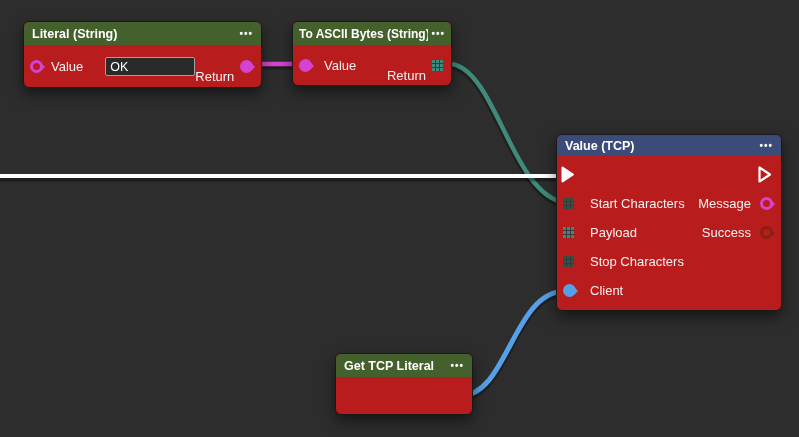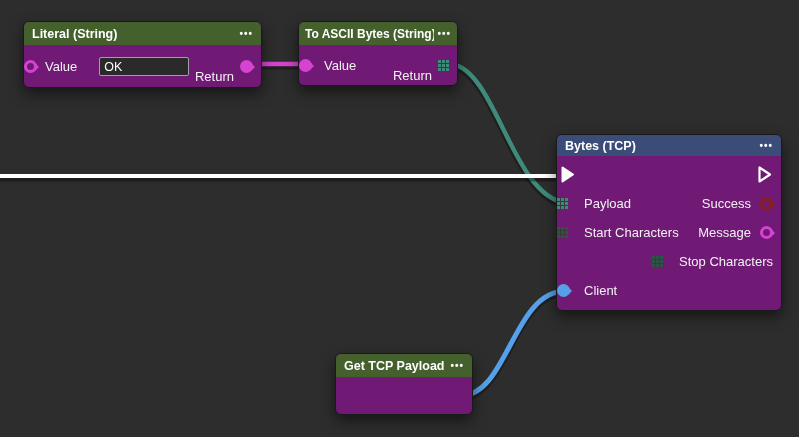--- a/index.html
+++ b/index.html
@@ -3,35 +3,35 @@
 <meta charset="utf-8">
 <style>
   html,body{margin:0;padding:0;}
   body{font-family:"Liberation Sans", sans-serif;}
   .canvas{
     position:relative;width:799px;height:437px;background:#2d2d2d;overflow:hidden;
   }
   .wires{position:absolute;left:0;top:0;z-index:1;}
   .node{
     position:absolute;z-index:2;box-sizing:border-box;
-    background:#701a75;border:1px solid #191919;border-radius:6px;
+    background:#b91c1c;border:1px solid #191919;border-radius:6px;
     box-shadow:0 6px 14px rgba(0,0,0,.5);
     color:#f2f2f2;font-size:13px;
   }
   .hdr{
     display:flex;align-items:center;box-sizing:border-box;
     height:23px;padding:0 8px;border-radius:5px 5px 0 0;
     font-weight:600;color:#ffffff;white-space:nowrap;
   }
   .hdr.green{background:#44602c;}
   .hdr.blue{background:#3b4c78;height:21px;}
   .hdr .title{font-size:12.5px;overflow:hidden;}
   .menu{margin-left:auto;font-size:10px;letter-spacing:1px;color:#fff;cursor:pointer;line-height:1;padding-left:6px;}
   .body{display:flex;flex-direction:column;}
-  .row{display:flex;align-items:center;padding:0 8px 0 0;box-sizing:border-box;}
+  .row{display:flex;align-items:center;padding:0 8px 0 6px;box-sizing:border-box;}
   .lbl{white-space:nowrap;}
   
   .port{position:relative;flex:0 0 auto;display:inline-block;}
   .dot{width:13px;height:13px;border-radius:50%;background:var(--pc);}
   .dot::after{content:"";position:absolute;left:11px;top:50%;transform:translateY(-50%);
     width:0;height:0;border-left:4px solid var(--pc);
     border-top:4px solid transparent;border-bottom:4px solid transparent;}
   .ring{width:7px;height:7px;border:3px solid var(--pc);border-radius:50%;background:transparent;}
   .ring::after{content:"";position:absolute;left:8px;top:50%;transform:translateY(-50%);
     width:0;height:0;border-left:4px solid var(--pc);
@@ -83,72 +83,72 @@
       <div class="row">
         <span class="port ring magenta gap8"></span>
         <span class="lbl">Value</span>
         <input class="field" value="OK" style="">
         <span class="lbl push mr6">Return</span>
         <span class="port dot magenta"></span>
       </div>
     </div>
   </div>
 
-  <div class="node" style="left:298px;top:21px;width:160px;height:65px;">
+  <div class="node" style="left:292px;top:21px;width:160px;height:65px;">
     <div class="hdr green" style="padding:0 6px;">
       <span class="title" style="font-size:12px;">To ASCII Bytes (String)</span>
       <span class="menu" style="padding-left:3px;">•••</span>
     </div>
     <div class="body" style="height:41px;justify-content:center;">
       <div class="row">
         <span class="port dot magenta" style="margin-right:12px;"></span>
         <span class="lbl">Value</span>
         <span class="lbl push mr6">Return</span>
         <span class="grid bright"></span>
       </div>
     </div>
   </div>
 
   <div class="node" style="left:556px;top:134px;width:226px;height:177px;">
     <div class="hdr blue">
-      <span class="title">Bytes (TCP)</span>
+      <span class="title">Value (TCP)</span>
       <span class="menu">•••</span>
     </div>
     <div class="body" style="padding-top:4px;">
       <div class="row" style="height:29px;padding-left:3px;">
         <svg class="tri" width="16" height="19" viewBox="0 0 16 19">
           <path d="M2.5 2.5 L2.5 16.5 L13 9.5 Z" fill="#ffffff" stroke="#ffffff" stroke-width="2" stroke-linejoin="round"></path>
         </svg>
         <svg class="tri push" width="16" height="19" viewBox="0 0 16 19">
           <path d="M2.5 2.5 L2.5 16.5 L13 9.5 Z" fill="none" stroke="#ffffff" stroke-width="2.2" stroke-linejoin="round"></path>
         </svg>
       </div>
       <div class="row" style="height:29px;">
+        <span class="grid dim" style="margin-right:16px;"></span>
+        <span class="lbl">Start Characters</span>
+        <span class="lbl push" style="margin-right:9px;">Message</span>
+        <span class="port ring magenta"></span>
+      </div>
+      <div class="row" style="height:29px;">
         <span class="grid bright" style="margin-right:16px;"></span>
         <span class="lbl">Payload</span>
         <span class="lbl push" style="margin-right:9px;">Success</span>
         <span class="port ring darkred"></span>
       </div>
       <div class="row" style="height:29px;">
-        <span class="grid dim" style="margin-right:16px;"></span>
-        <span class="lbl">Start Characters</span>
-        <span class="lbl push" style="margin-right:9px;">Message</span>
-        <span class="port ring magenta"></span>
-      </div>
-      <div class="row" style="height:29px;justify-content:flex-end;">
         <span class="grid dim" style="margin-right:16px;"></span>
         <span class="lbl">Stop Characters</span>
       </div>
       <div class="row" style="height:29px;text-align:right;">
         <span class="port dot bluep" style="margin-right:14px;"></span>
         <span class="lbl">Client</span>
       </div>
     </div>
   </div>
 
   <div class="node" style="left:335px;top:353px;width:138px;height:62px;">
     <div class="hdr green">
-      <span class="title">Get TCP Payload</span>
+      <span class="title">Get TCP Literal</span>
       <span class="menu">•••</span>
     </div>
   </div>
 
 </div>
 
 </body></html>

